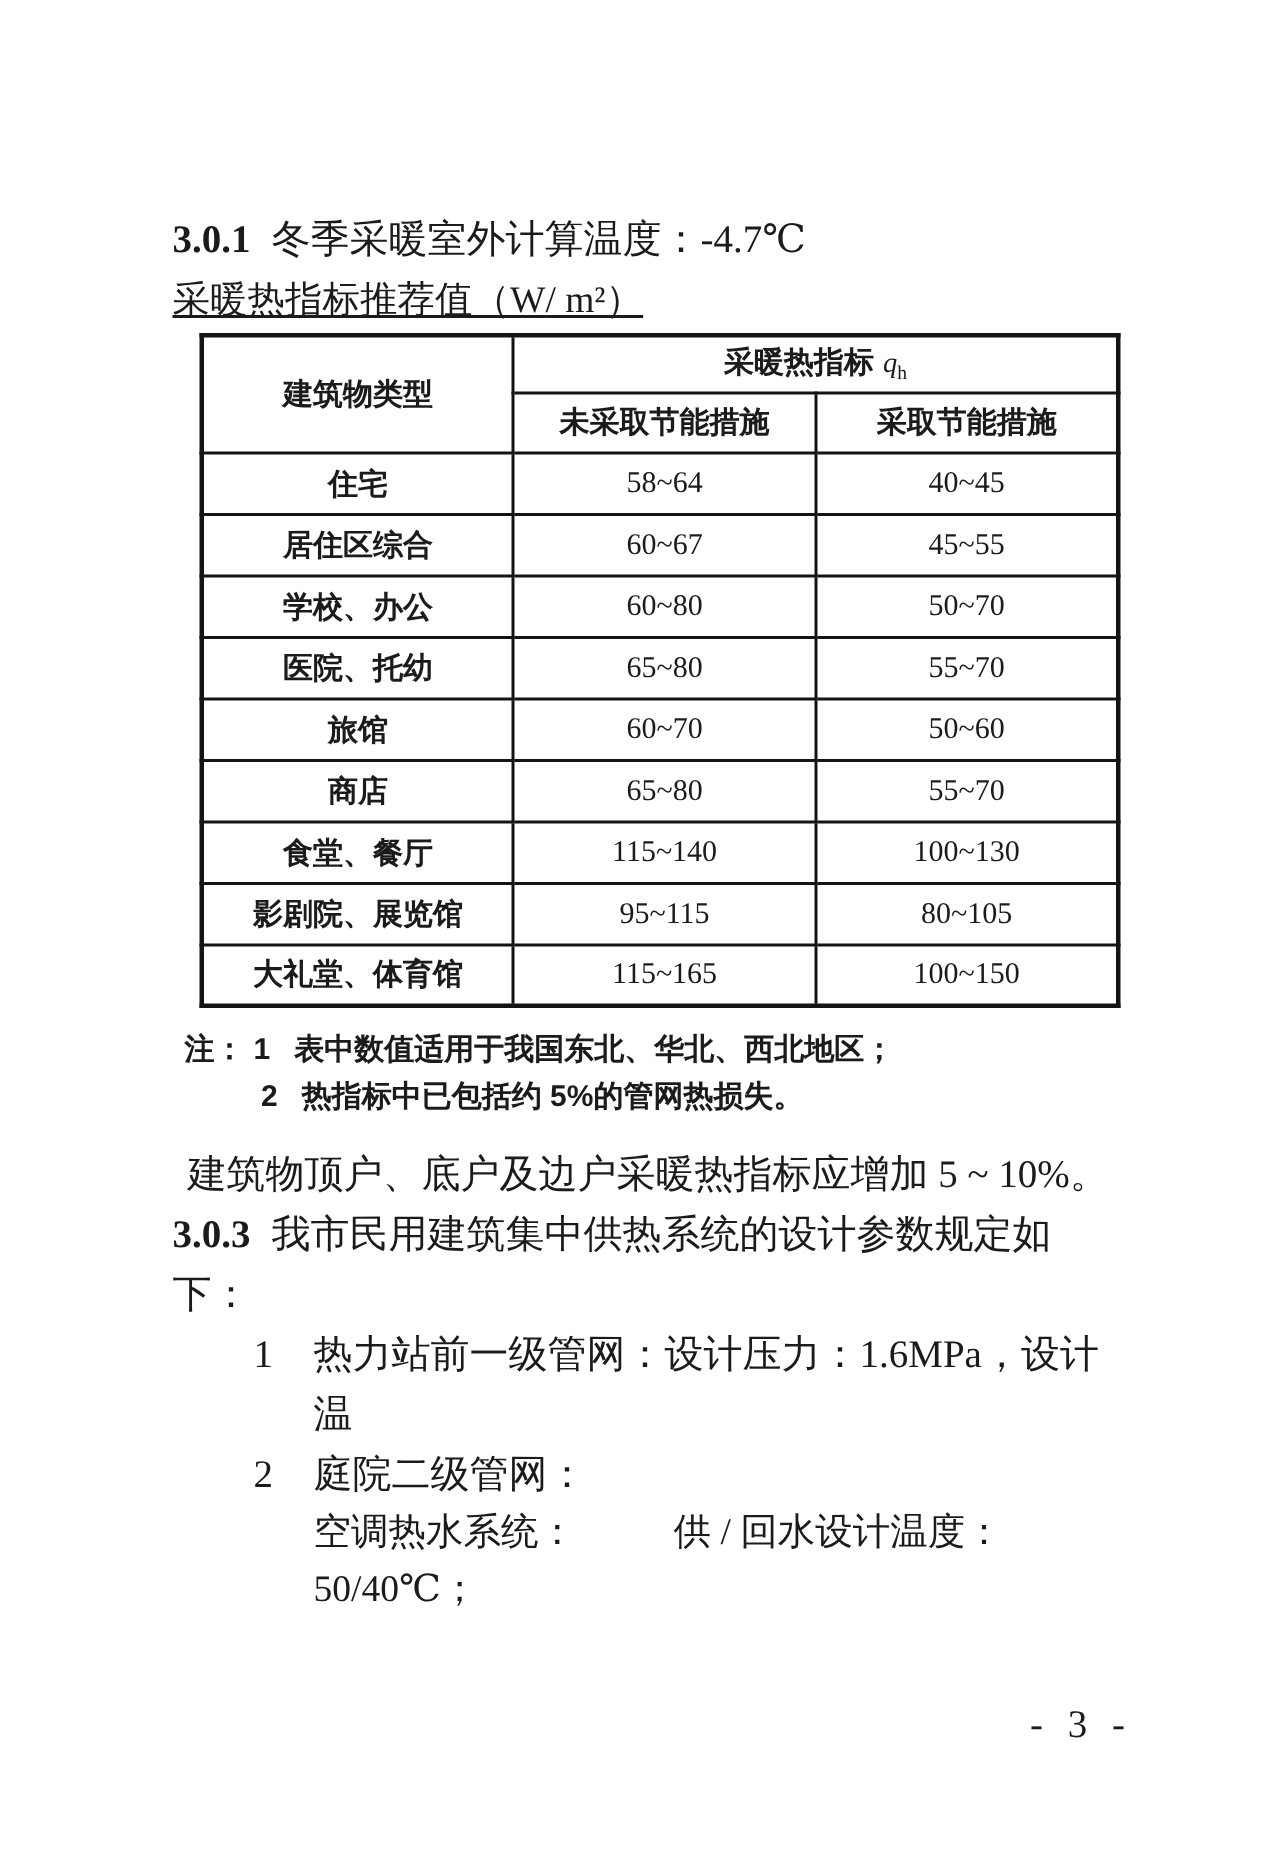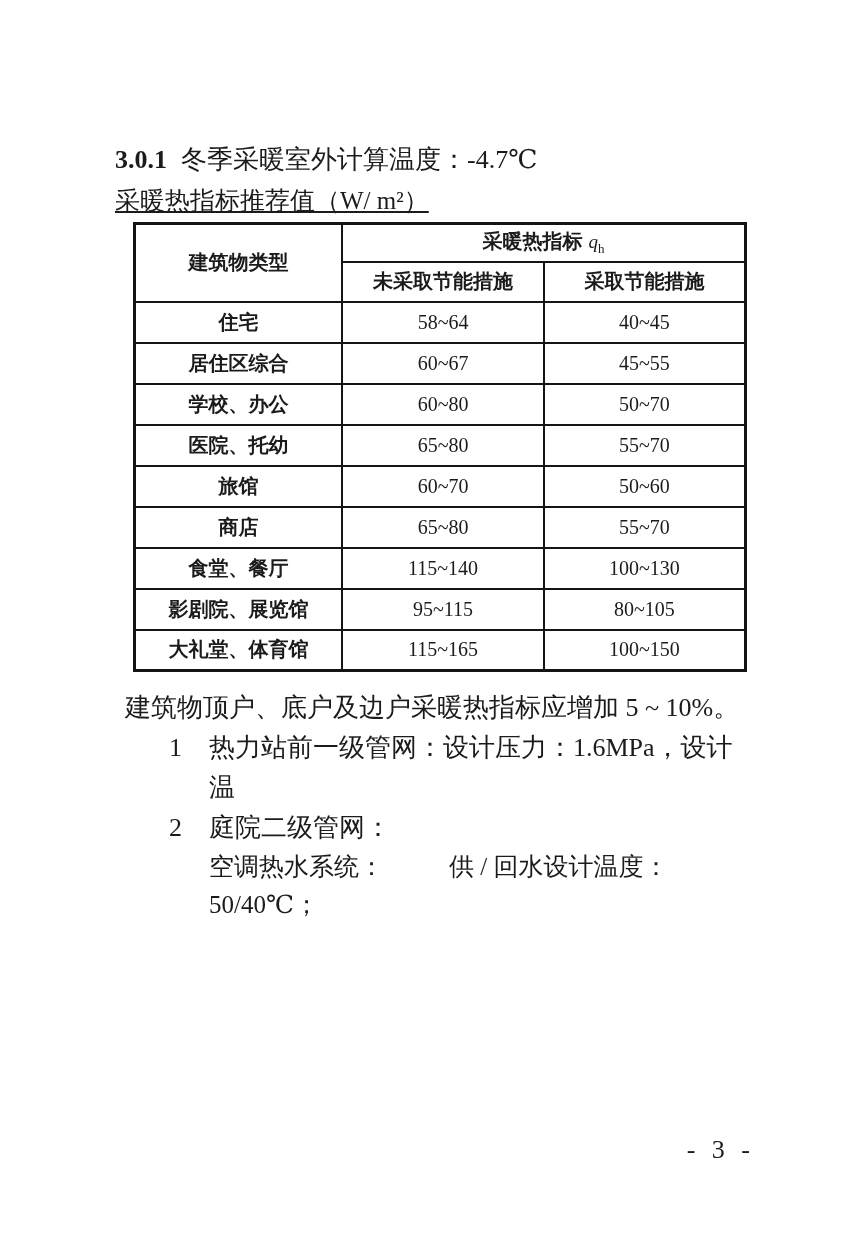--- a/index.html
+++ b/index.html
@@ -172,23 +172,28 @@
         <td class="cell-val">80~105</td>
       </tr>
       <tr>
         <td class="cell-type">大礼堂、体育馆</td>
         <td class="cell-val">115~165</td>
         <td class="cell-val">100~150</td>
       </tr>
     </tbody>
   </table>
 
+  <div class="notes">
+    <div class="note-line"><span class="note-prefix">注：</span><span class="note-num">1</span><span>表中数值适用于我国东北、华北、西北地区；</span></div>
+    <div class="note-line note-indent"><span class="note-num">2</span><span>热指标中已包括约 5%的管网热损失。</span></div>
+  </div>
 
   <p class="body-line para-increase">建筑物顶户、底户及边户采暖热指标应增加 5 ~ 10%。</p>
 
+  <p class="body-line"><span class="clause-num">3.0.3</span><span>我市民用建筑集中供热系统的设计参数规定如下：</span></p>
 
   <div class="list-item">
     <span class="item-num">1</span>
     <div class="item-lines">
       <div>热力站前一级管网：设计压力：1.6MPa，设计温</div>
     </div>
   </div>
 
   <div class="list-item">
     <span class="item-num">2</span>

